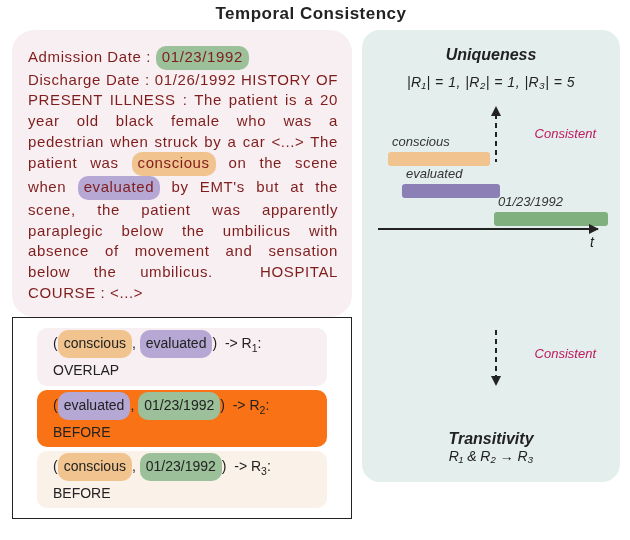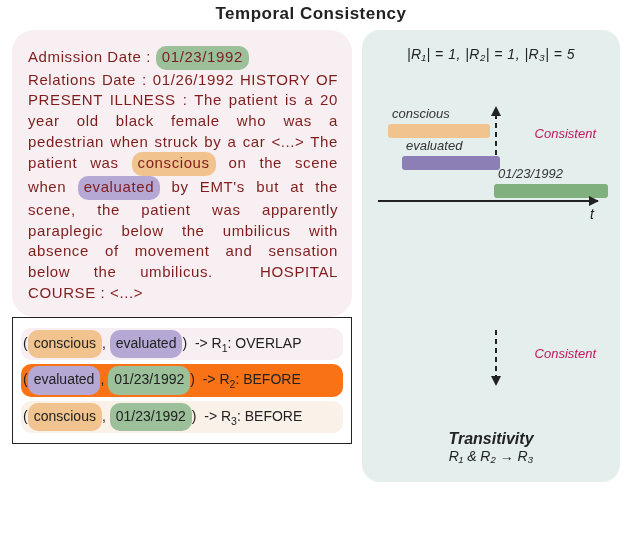--- a/index.html
+++ b/index.html
@@ -21,21 +21,21 @@
     color: #7f1d1d;
     text-align: justify;
     font-family: Arial, sans-serif;
   }
   .hl { border-radius: 10px; padding: 1px 6px 2px 6px; display: inline-block; }
   .hl-green { background: #9bc09a; }
   .hl-orange { background: #f0c38f; }
   .hl-purple { background: #b5a8d4; }
   .relations-title { text-align: center; font-weight: 700; font-size: 16px; margin: 10px 0 4px 0; }
   .relations-box { border: 1px solid #222; padding: 6px 8px 6px 8px; font-size: 14px; line-height: 1.8; }
-  .rel-row { border-radius: 10px; padding: 2px 2px; margin: 4px 0; display: block; }
+  .rel-row { border-radius: 10px; padding: 2px 16px; margin: 4px 16px; display: block; }
   .rel-bg1 { background: #f8eff2; }
   .rel-bg2 { background: #f97316; }
   .rel-bg3 { background: #faf1e8; }
   .sub { vertical-align: sub; font-size: 0.75em; }
 
   .consist-card {
     background: #e4efed;
     border-radius: 18px;
     padding: 16px 12px 20px 12px;
     height: 452px;
@@ -83,21 +83,21 @@
 <div class="wrap">
   <div class="header">
     <div class="header-right">Temporal Consistency</div>
   </div>
 
   <div class="body">
 
     <div class="left">
       <div class="doc-card">
         <span>Admission Date : </span><span class="hl hl-green">01/23/1992</span><br>
-        <span>Relations Date : </span><span>01/26/1992</span>
+        <span>Discharge Date : </span><span>01/26/1992</span>
         <span>HISTORY OF PRESENT ILLNESS&nbsp;: The patient is a 20 year old black female who was a pedestrian when struck by a car &lt;...&gt; The patient was </span><span class="hl hl-orange">conscious</span><span> on the scene when </span><span class="hl hl-purple">evaluated</span><span> by EMT's but at the scene, the patient was apparently paraplegic below the umbilicus with absence of movement and sensation below the umbilicus.&nbsp; HOSPITAL COURSE&nbsp;:&nbsp;&lt;...&gt;</span>
       </div>
 
       <div class="relations-box">
         <span class="rel-row rel-bg1">
           (<span class="hl hl-orange">conscious</span>,
           <span class="hl hl-purple">evaluated</span>)
           &nbsp;-&gt; <span>R</span><span class="sub">1</span>:
           <span>OVERLAP</span>
         </span>
@@ -111,20 +111,21 @@
           (<span class="hl hl-orange">conscious</span>,
           <span class="hl hl-green">01/23/1992</span>)
           &nbsp;-&gt; <span>R</span><span class="sub">3</span>:
           <span>BEFORE</span>
         </span>
       </div>
     </div>
 
     <div class="right">
       <div class="consist-card">
+        <div class="uniq-title">Uniqueness</div>
         <div class="uniq-formula">|R₁| = 1, |R₂| = 1, |R₃| = 5</div>
 
         <div class="dash-arrow" style="top:76px;">
           <svg width="12" height="56" viewBox="0 0 12 56">
             <line x1="6" y1="8" x2="6" y2="56" stroke="#222" stroke-width="2" stroke-dasharray="5 4"></line>
             <polygon points="6,0 1,10 11,10" fill="#222"></polygon>
           </svg>
         </div>
         <div class="consist-label" style="top:96px; right:24px;">Consistent</div>
 

